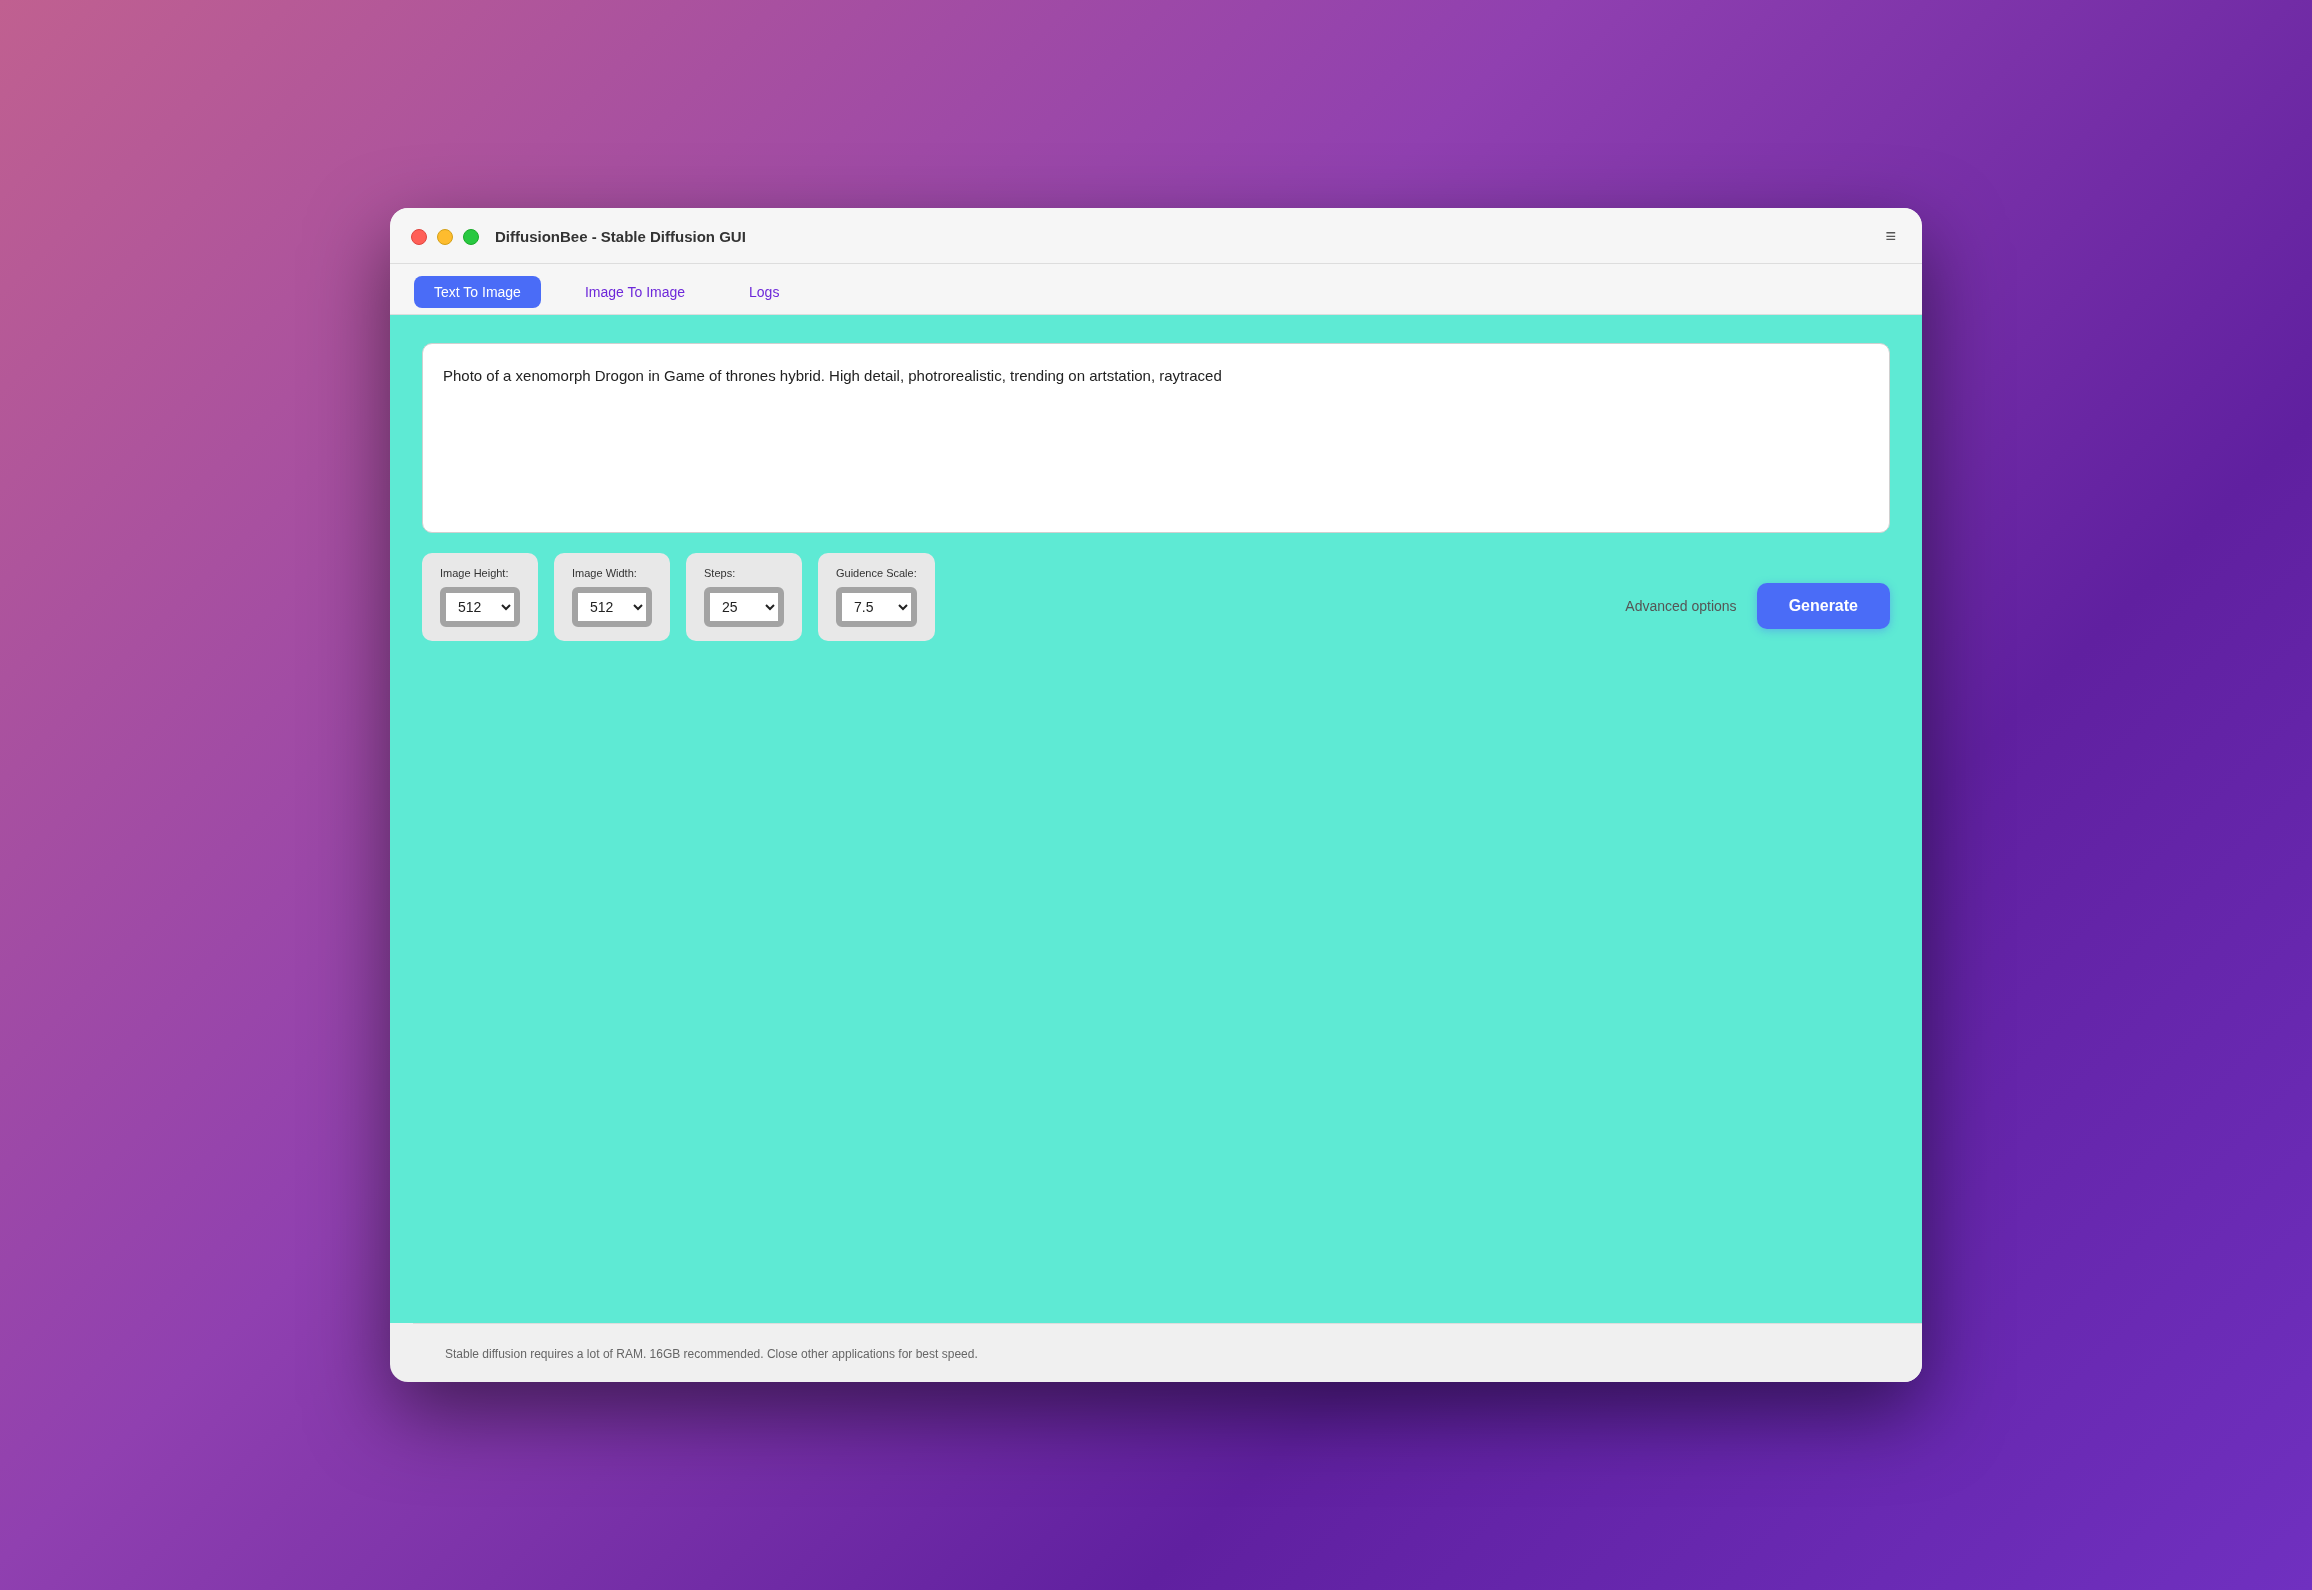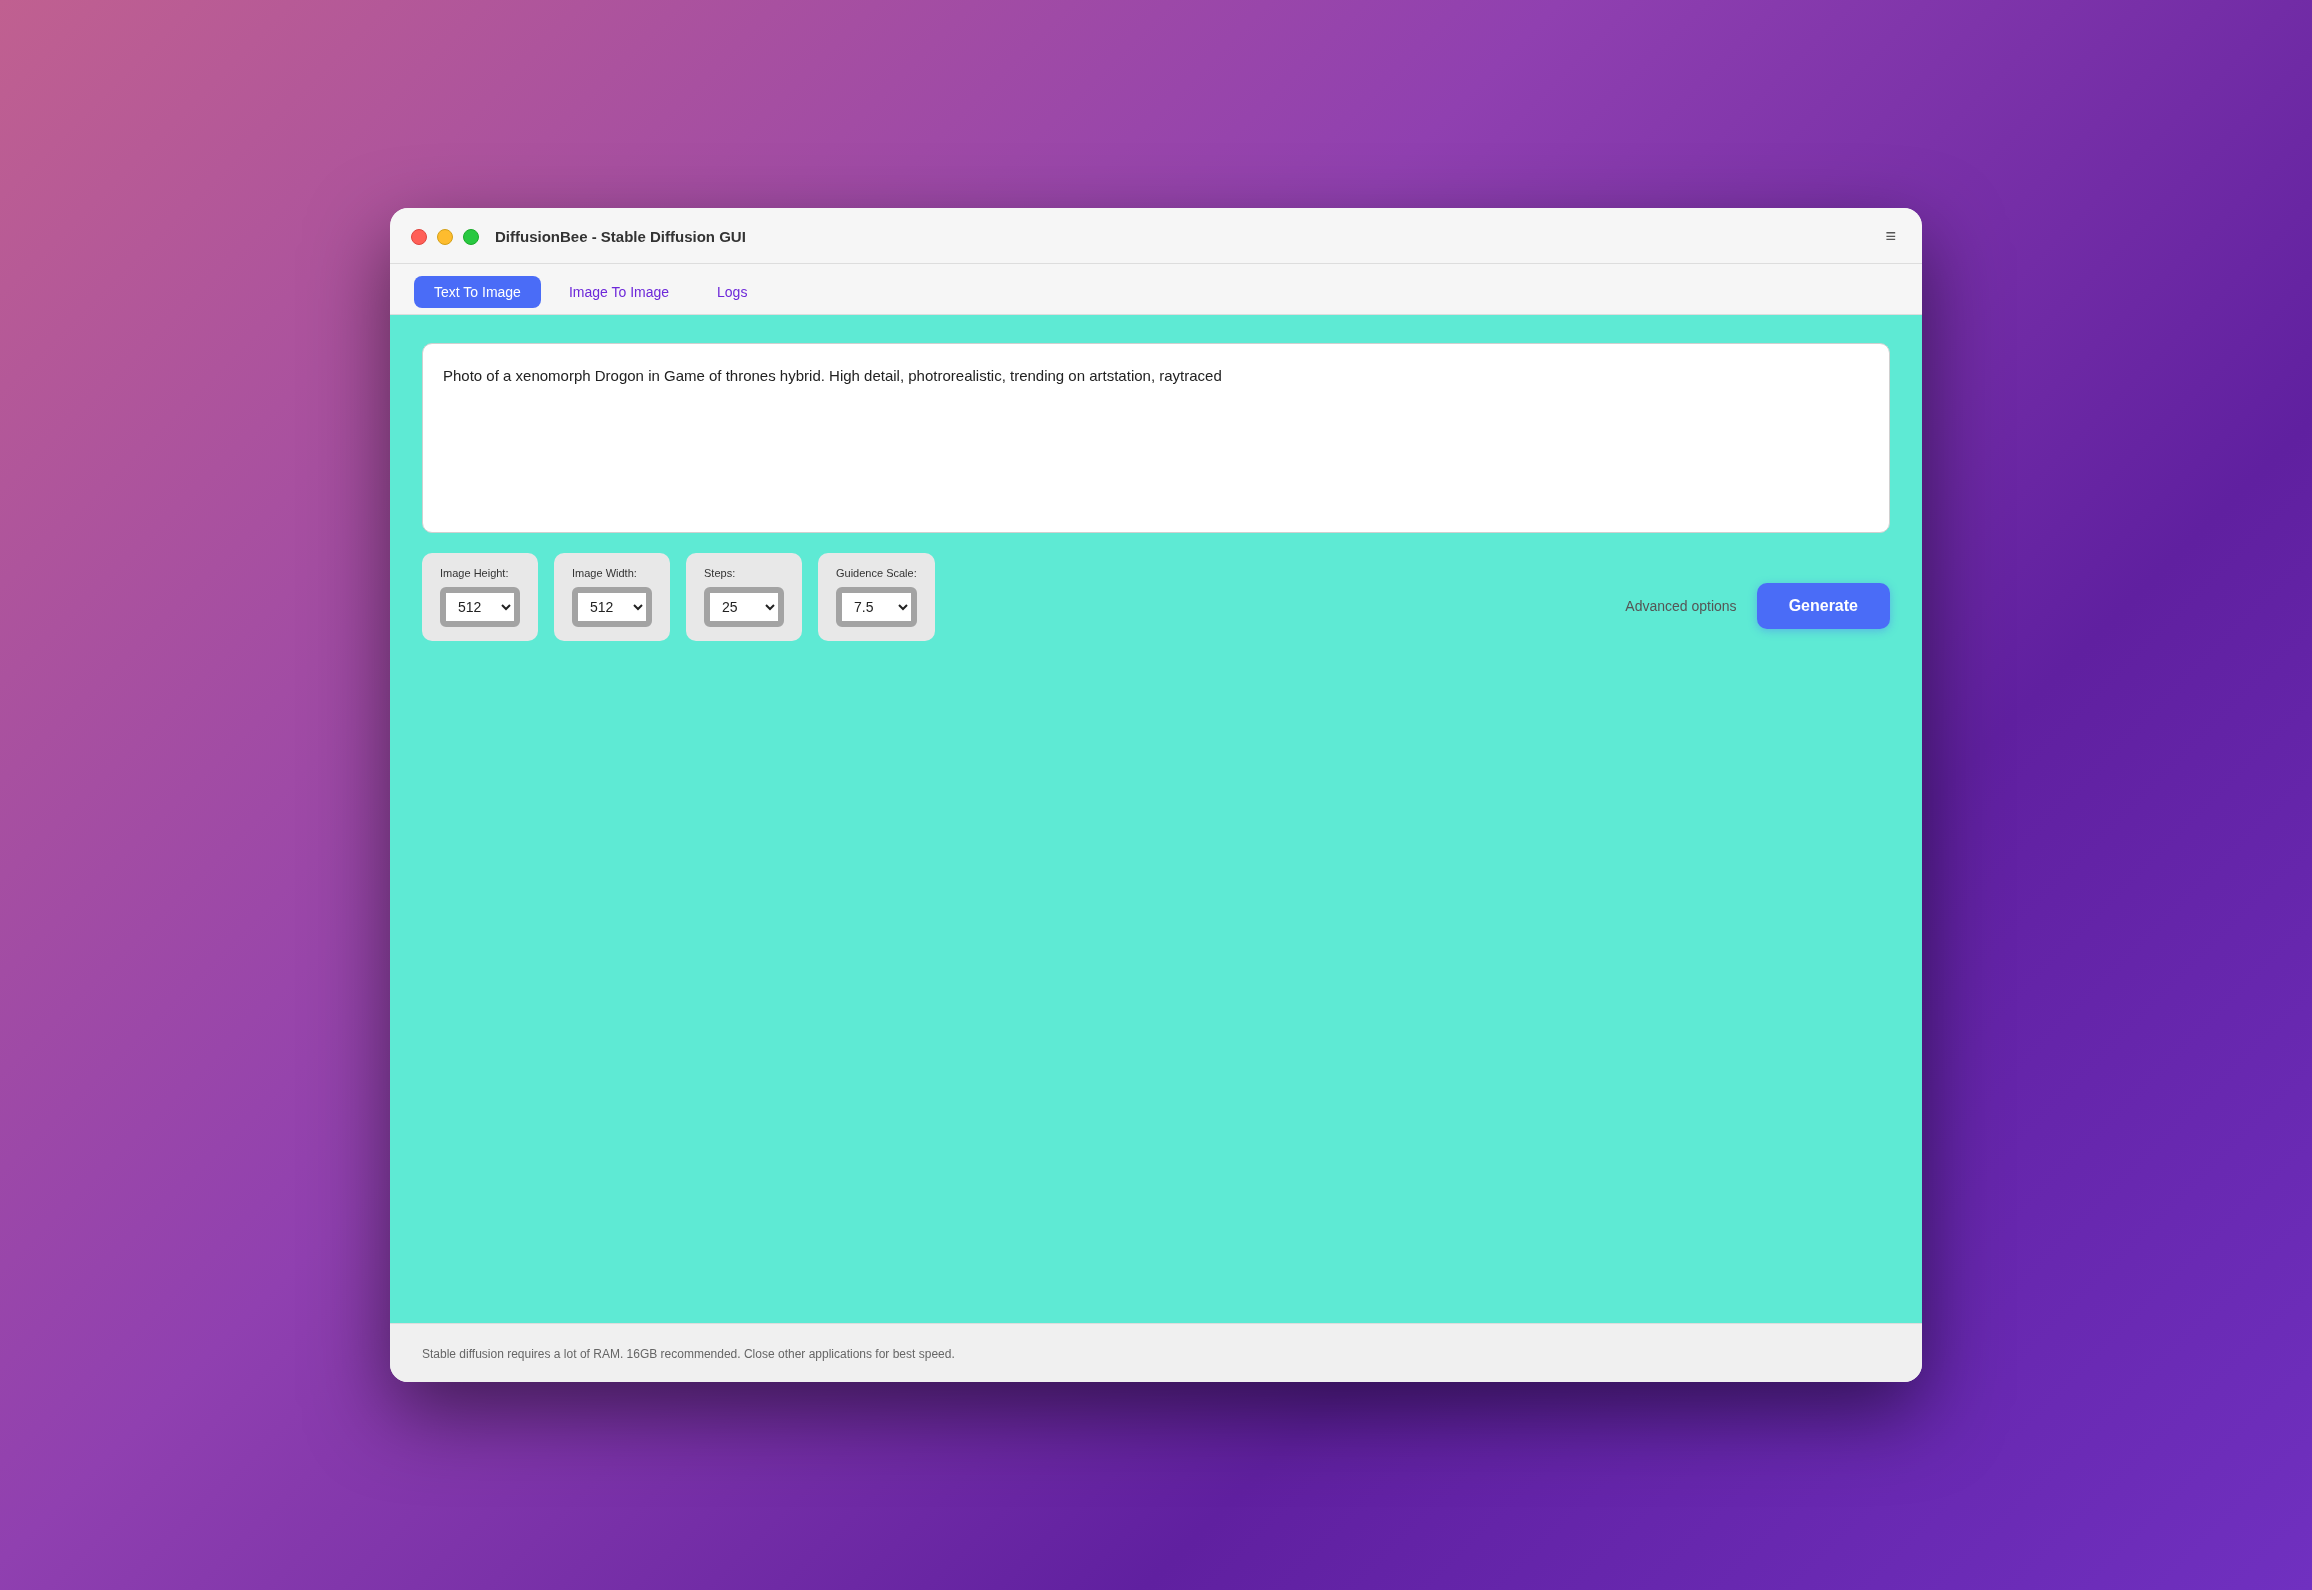--- a/index.html
+++ b/index.html
@@ -65,21 +65,21 @@
       font-size: 18px;
       color: #555;
       cursor: pointer;
       letter-spacing: 2px;
     }
 
     .tabs {
       background: #f6f6f6;
       padding: 12px 24px 0 24px;
       display: flex;
-      gap: 8px;
+      gap: 24px;
       border-bottom: 1px solid #ddd;
     }
 
     .tab {
       padding: 8px 20px;
       border-radius: 8px 8px 0 0;
       font-size: 14px;
       cursor: pointer;
       font-weight: 500;
     }
@@ -183,20 +183,21 @@
     }
 
     .spacer {
       flex: 1;
     }
 
     .status-bar {
       padding: 20px 32px;
       background: #f0f0f0;
       border-top: 1px solid #ddd;
+      margin-left: 23px;
     }
 
     .status-text {
       font-size: 12px;
       color: #666;
     }
 
     .controls-and-actions {
       display: flex;
       align-items: flex-start;

